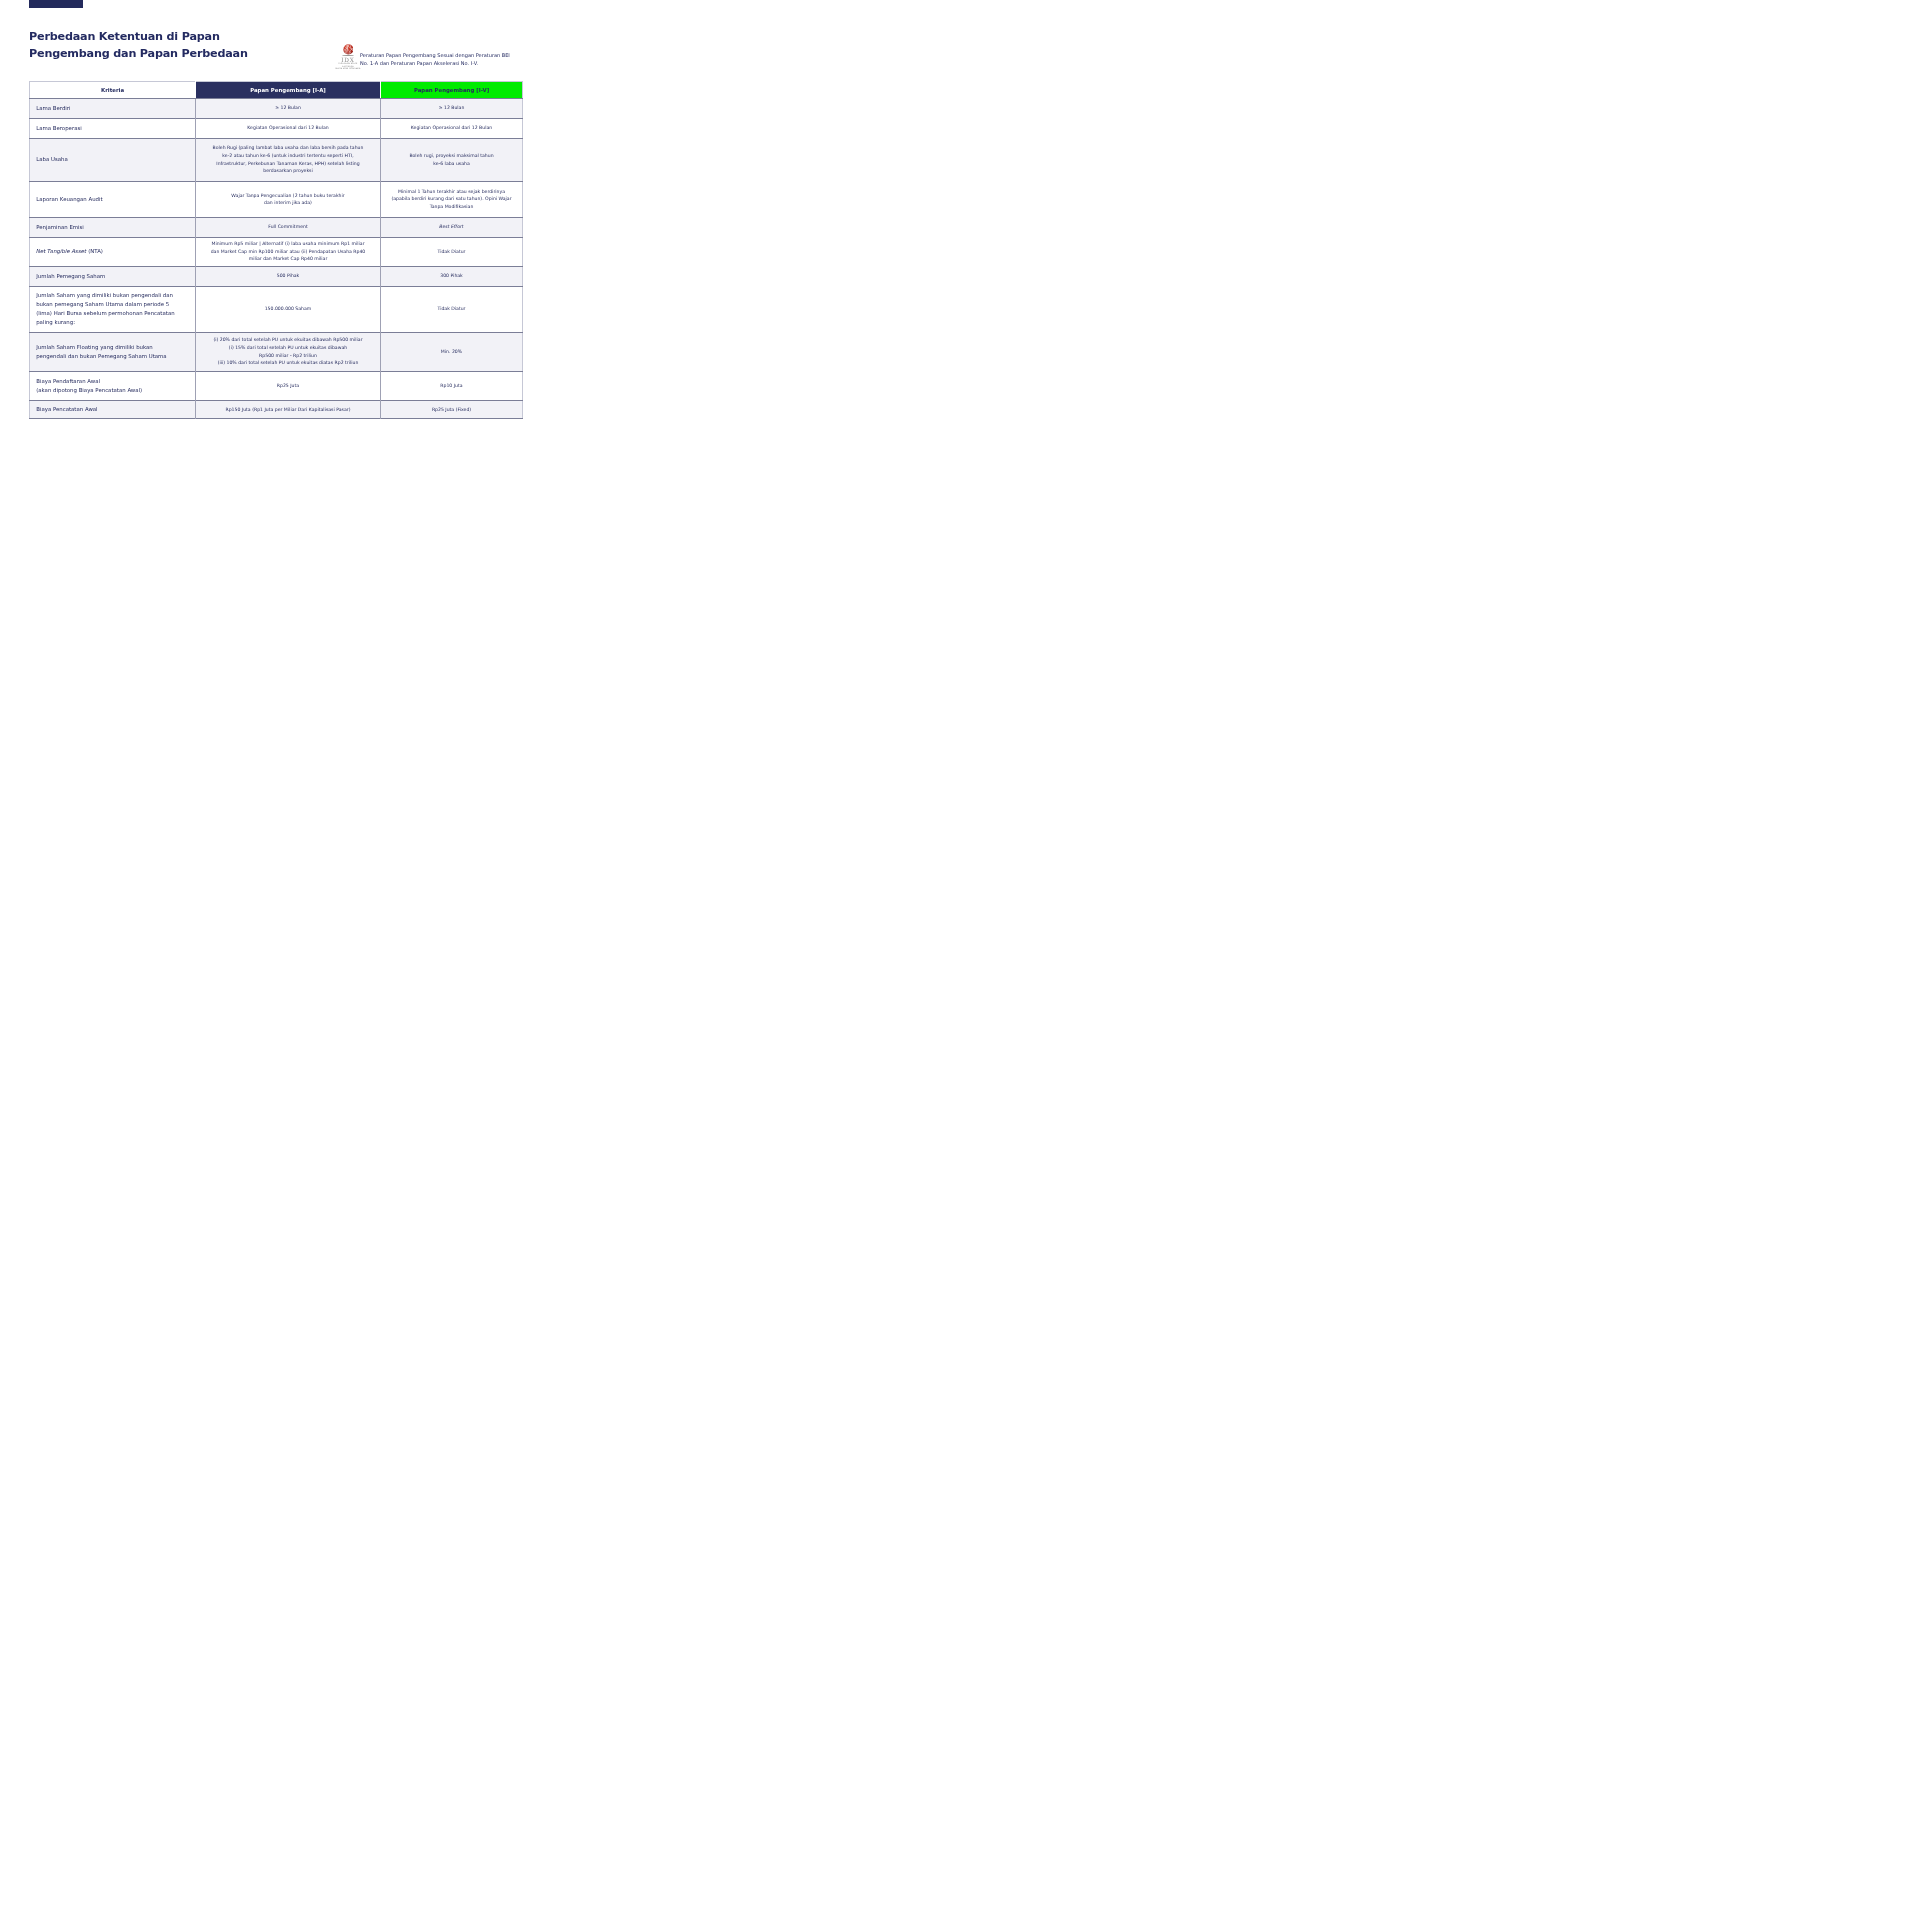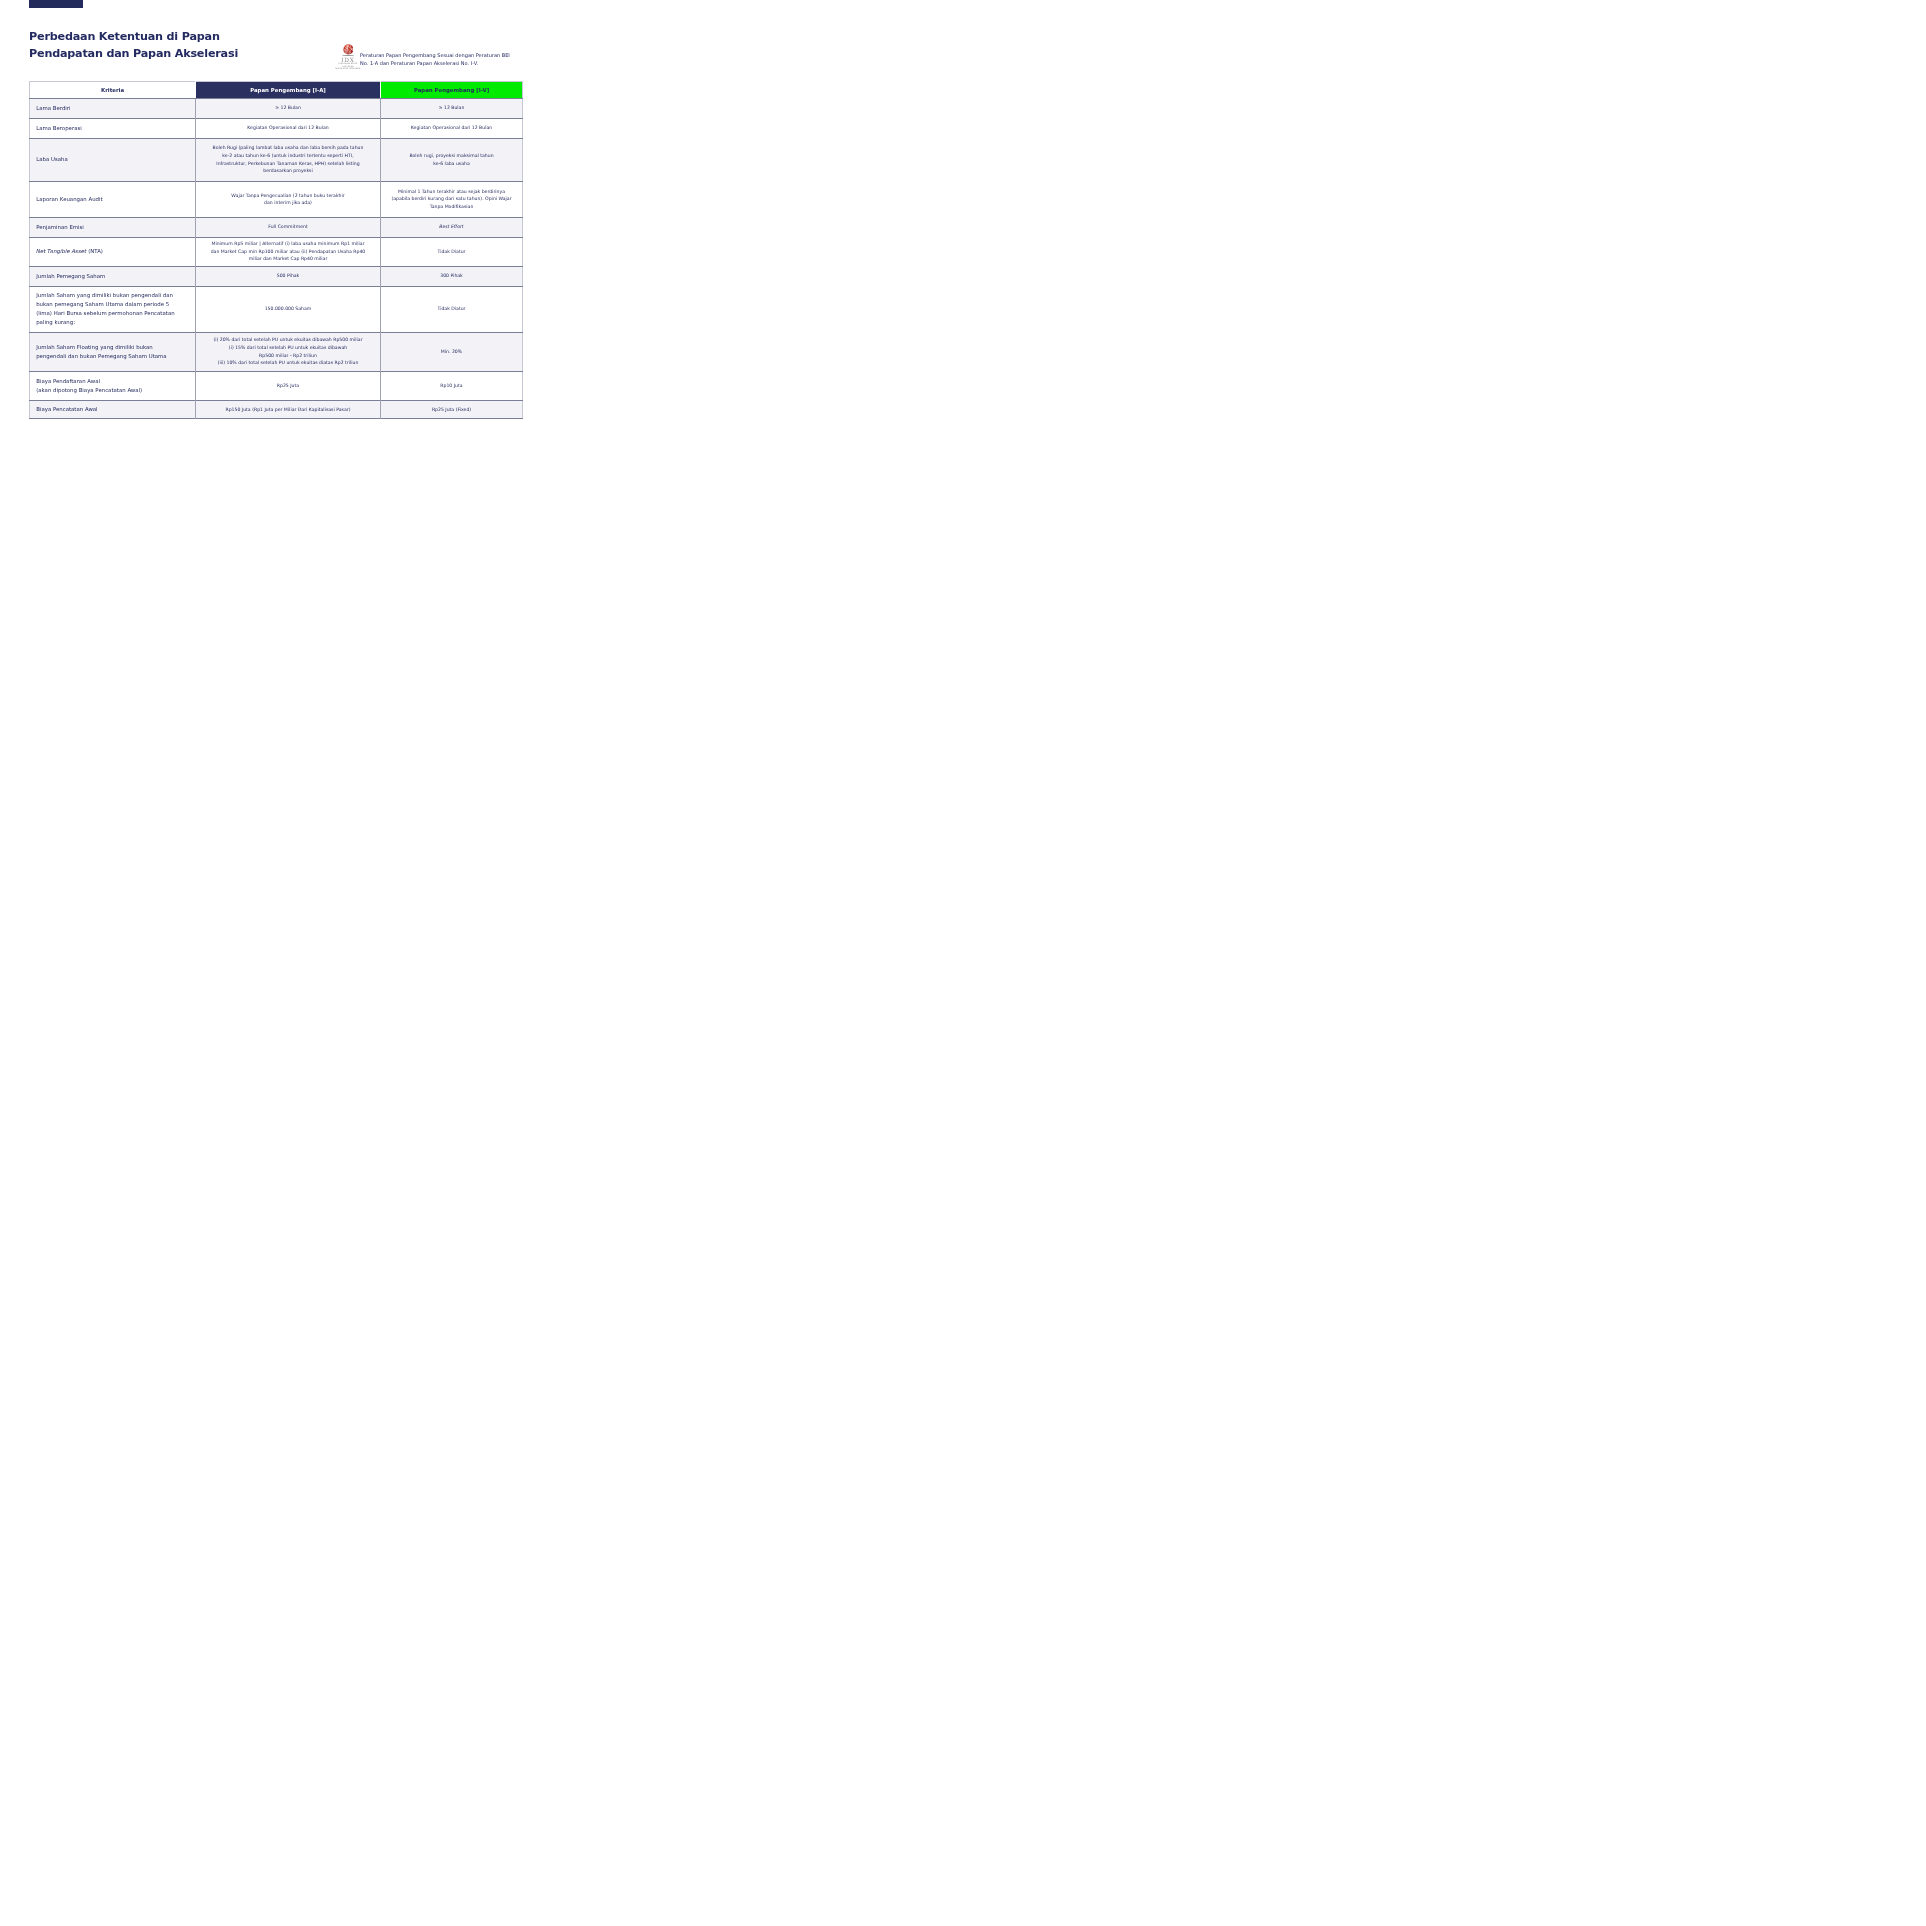--- a/index.html
+++ b/index.html
@@ -56,21 +56,21 @@
   em{font-style:italic;}
 </style>
 </head>
 <body>
 
 <div class="page">
 
   <div class="top-rect" style="background: rgb(35, 42, 92);"></div>
 
   <div class="title">Perbedaan Ketentuan di Papan
-Pendapatan dan Papan Akselerasi</div>
+Pengembang dan Papan Perbedaan</div>
 
   <div class="logo-block">
     <svg class="logo-globe" viewBox="0 0 100 100">
       <defs>
         <radialGradient id="rg" cx="38%" cy="28%" r="85%">
           <stop offset="0%" stop-color="#dd4a33"></stop>
           <stop offset="55%" stop-color="#b92d22"></stop>
           <stop offset="100%" stop-color="#841b11"></stop>
         </radialGradient>
         <clipPath id="cp">

